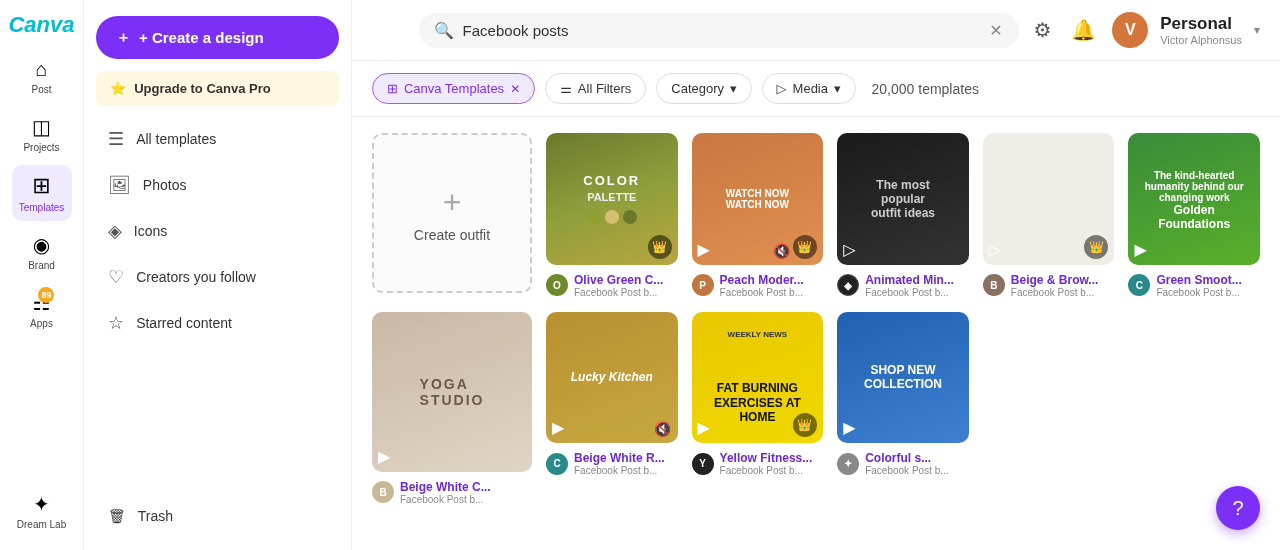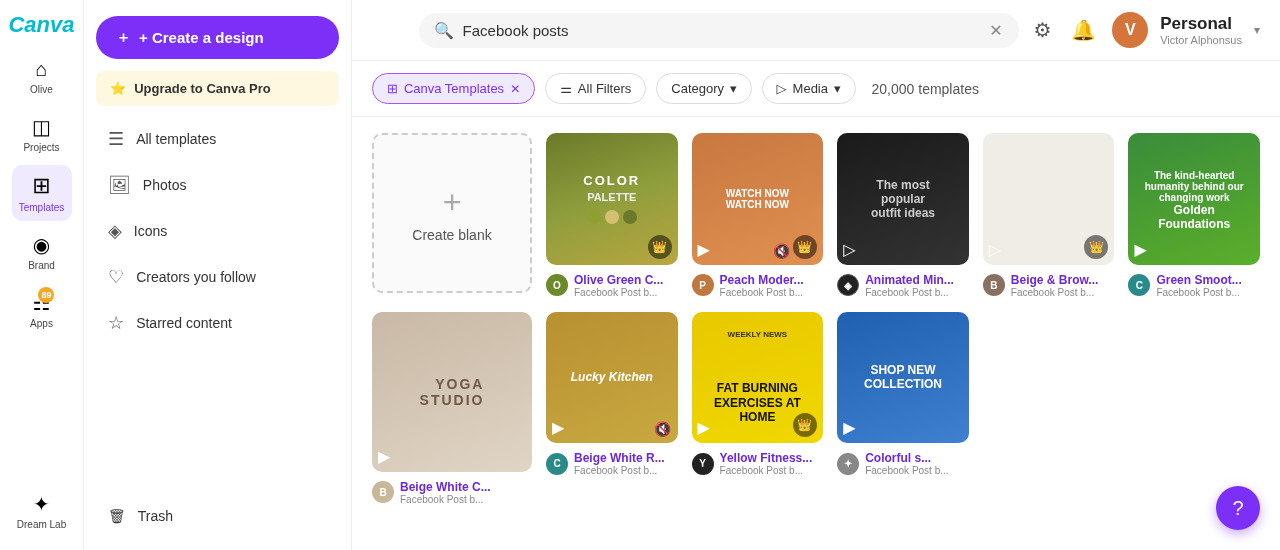--- a/index.html
+++ b/index.html
@@ -377,21 +377,21 @@
     }
   </style>
 </head>
 <body>
 
 <nav class="nav-rail">
   <div style="font-size:22px;font-weight:bold;color:#00bcd4;font-style:italic;margin-bottom:8px;cursor:pointer;">Canva</div>
 
   <div class="nav-rail-item">
     <span class="icon">⌂</span>
-    <span class="label">Olive</span>
+    <span class="label">Post</span>
   </div>
   <div class="nav-rail-item">
     <span class="icon">◫</span>
     <span class="label">Projects</span>
   </div>
   <div class="nav-rail-item active">
     <span class="icon" style="font-size:22px;">⊞</span>
     <span class="label">Templates</span>
   </div>
   <div class="nav-rail-item">
@@ -494,21 +494,21 @@
     </div>
     <span class="templates-count">20,000 templates</span>
   </div>
 
   <div class="grid-area">
     <div class="templates-grid">
 
       <div class="template-card create-blank-card">
         <div class="template-thumbnail">
           <span class="create-blank-plus">+</span>
-          <span class="create-blank-label">Create blank</span>
+          <span class="create-blank-label">Create outfit</span>
         </div>
       </div>
 
       <div class="template-card">
         <div class="template-thumbnail">
           <div class="thumb-scene olive-palette">
             <div style="font-size:13px;font-weight:bold;letter-spacing:2px;color:#fff;">COLOR</div>
             <div style="font-size:11px;color:#eee;">PALETTE</div>
             <div style="display:flex;gap:4px;margin-top:4px;">
               <div style="width:14px;height:14px;border-radius:50%;background:#8fa030;"></div>
@@ -596,21 +596,21 @@
           <div class="card-info">
             <span class="card-title">Green Smoot...</span>
             <span class="card-sub">Facebook Post b...</span>
           </div>
         </div>
       </div>
 
       <div class="template-card">
         <div class="template-thumbnail">
           <div class="thumb-scene yoga-studio">
-            <div style="text-align:right;font-size:14px;font-weight:bold;letter-spacing:2px;">YOGA<br>STUDIO</div>
+            <div style="text-align:left;font-size:14px;font-weight:bold;letter-spacing:2px;">YOGA<br>STUDIO</div>
           </div>
           <span class="thumb-play">▶</span>
         </div>
         <div class="card-meta">
           <div class="card-avatar" style="background:#c8b898;">B</div>
           <div class="card-info">
             <span class="card-title">Beige White C...</span>
             <span class="card-sub">Facebook Post b...</span>
           </div>
         </div>

